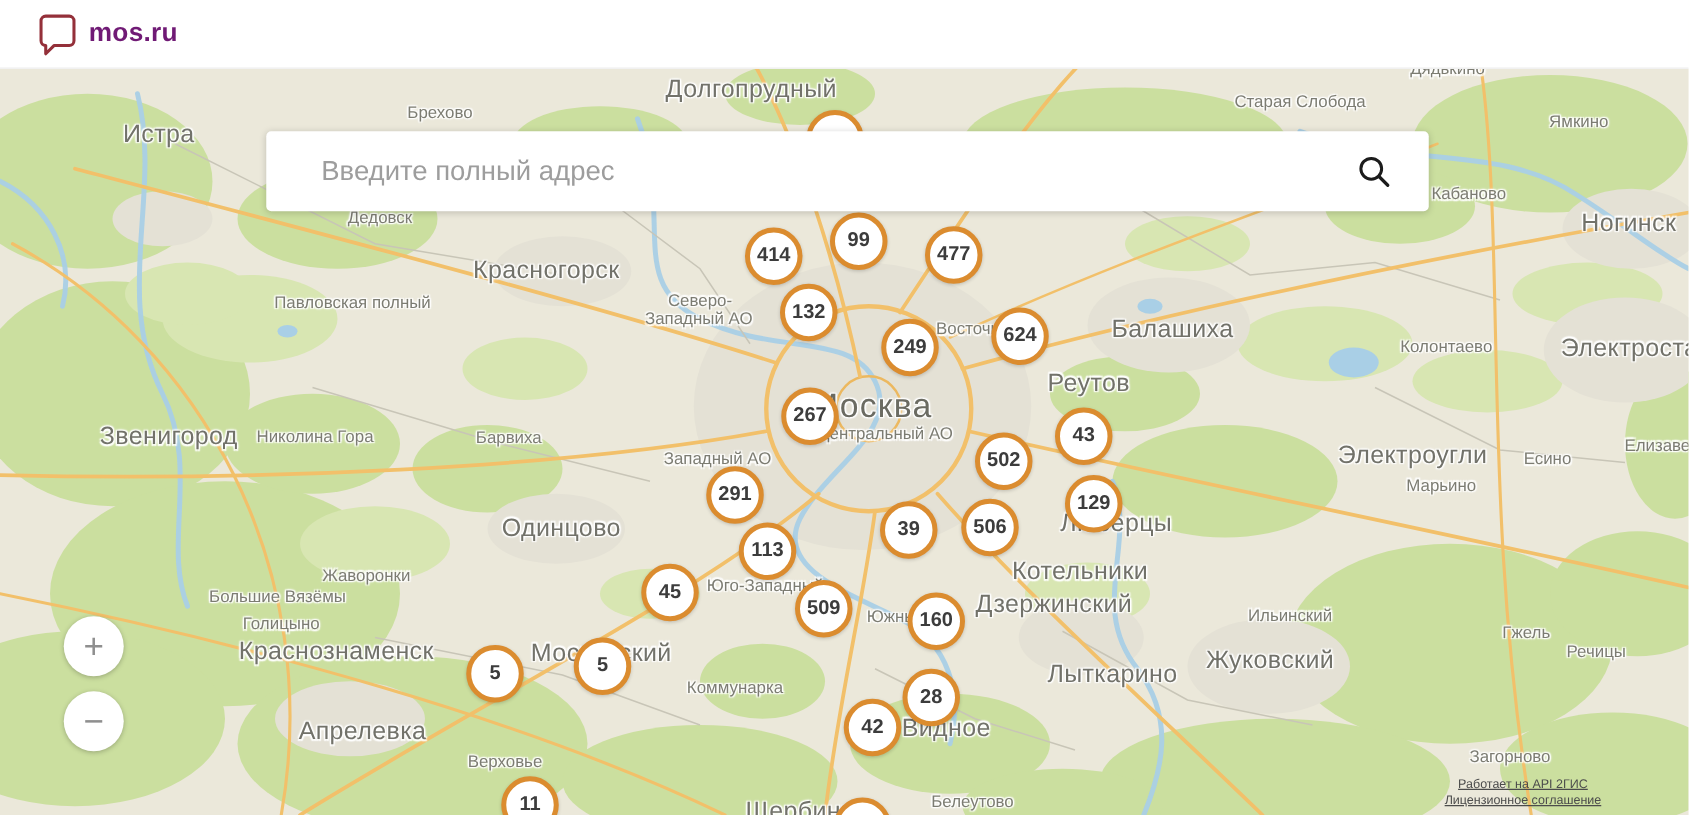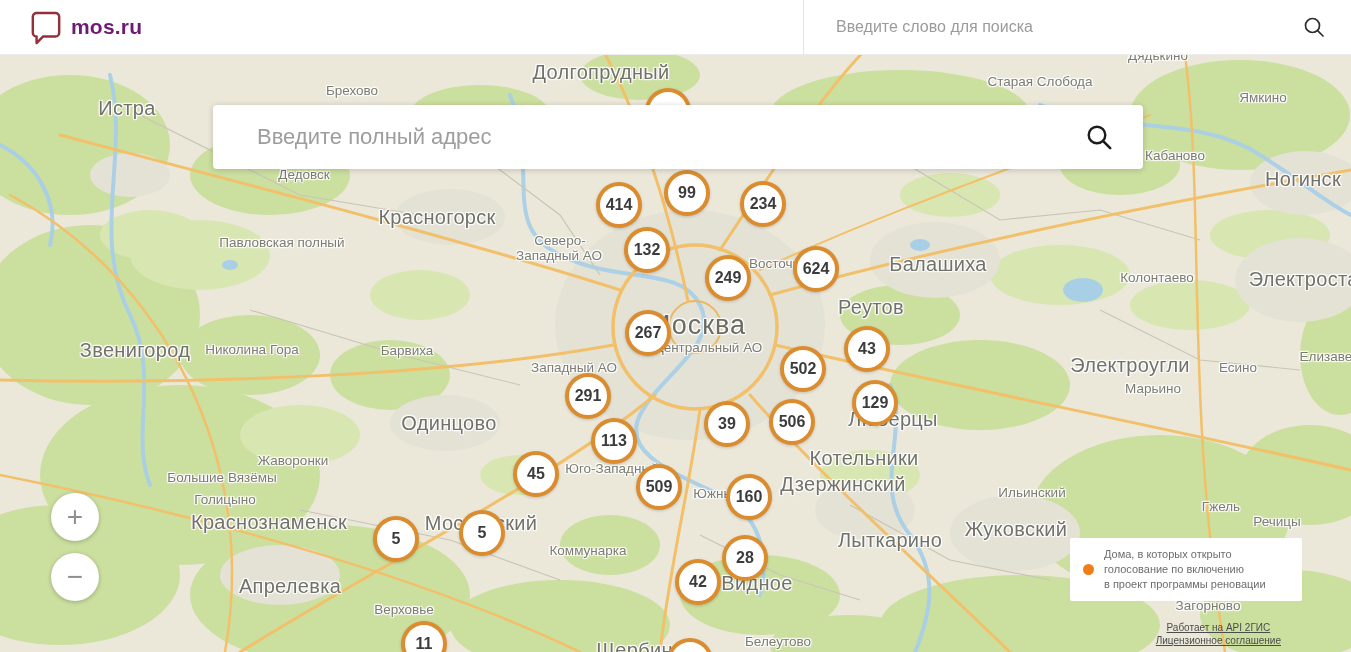--- a/index.html
+++ b/index.html
@@ -57,29 +57,20 @@
 <div class="page">
 
   <header>
     <div class="logo">
       <span style="display:flex;">
         <svg width="32" height="35" viewBox="0 0 34 37">
           <path d="M7,3 h20 a4,4 0 0 1 4,4 v17 a4,4 0 0 1 -4,4 h-13 l-7,7 v-7 a4,4 0 0 1 -4,-4 v-17 a4,4 0 0 1 4,-4 z" fill="none" stroke="#94303a" stroke-width="2.6" stroke-linejoin="round"></path>
         </svg>
       </span>
       <span class="logo-text">mos.ru</span>
-    </div>
-    <div class="header-search">
-      <input type="text" placeholder="Введите слово для поиска" style="">
-      <span style="display:flex;cursor:pointer;">
-        <svg width="22" height="22" viewBox="0 0 22 22">
-          <circle cx="9.5" cy="9.5" r="7" fill="none" stroke="#2d2d2d" stroke-width="1.7"></circle>
-          <line x1="14.6" y1="14.6" x2="20" y2="20" stroke="#2d2d2d" stroke-width="1.7" stroke-linecap="round"></line>
-        </svg>
-      </span>
     </div>
   </header>
 
   <div class="map">
 
     <svg class="bg" width="1351" height="597" viewBox="0 0 1351 597">
       <rect width="1351" height="597" fill="#ebe8da"></rect>
       <g fill="#cbdf9f">
         <ellipse cx="70" cy="90" rx="100" ry="70"></ellipse>
           <ellipse cx="90" cy="260" rx="110" ry="90"></ellipse>
@@ -230,21 +221,21 @@
       </div>
 
     <div>
         <div class="marker" style="left: 619px; top: 150px; border-color: rgb(219, 140, 47);">
           <span>414</span>
         </div>
         <div class="marker" style="left: 687px; top: 138px; border-color: rgb(219, 140, 47);">
           <span>99</span>
         </div>
         <div class="marker" style="left: 763px; top: 149px; border-color: rgb(219, 140, 47);">
-          <span>234</span>
+          <span>477</span>
         </div>
         <div class="marker" style="left: 647px; top: 195px; border-color: rgb(219, 140, 47);">
           <span>132</span>
         </div>
         <div class="marker" style="left: 728px; top: 223px; border-color: rgb(219, 140, 47);">
           <span>249</span>
         </div>
         <div class="marker" style="left: 816px; top: 214px; border-color: rgb(219, 140, 47);">
           <span>624</span>
         </div>
@@ -310,26 +301,20 @@
         <svg width="27" height="27" viewBox="0 0 27 27">
           <circle cx="11" cy="11" r="8.3" fill="none" stroke="#1c1c1c" stroke-width="2.4"></circle>
           <line x1="17.2" y1="17.2" x2="24.2" y2="24.2" stroke="#1c1c1c" stroke-width="2.6" stroke-linecap="round"></line>
         </svg>
       </span>
     </div>
 
     <div class="zoomctl" id="zoom-in">+</div>
     <div class="zoomctl" id="zoom-out">−</div>
 
-    <div class="legend">
-      <span class="legend-dot" style="background: rgb(239, 125, 26);"></span>
-      <div>Дома, в которых открыто</div>
-      <div>голосование по включению</div>
-      <div>в проект программы реновации</div>
-    </div>
 
     <div class="attribution">
       <a>Работает на API 2ГИС</a>
       <a>Лицензионное соглашение</a>
     </div>
 
   </div>
 </div>
 
 </body></html>

